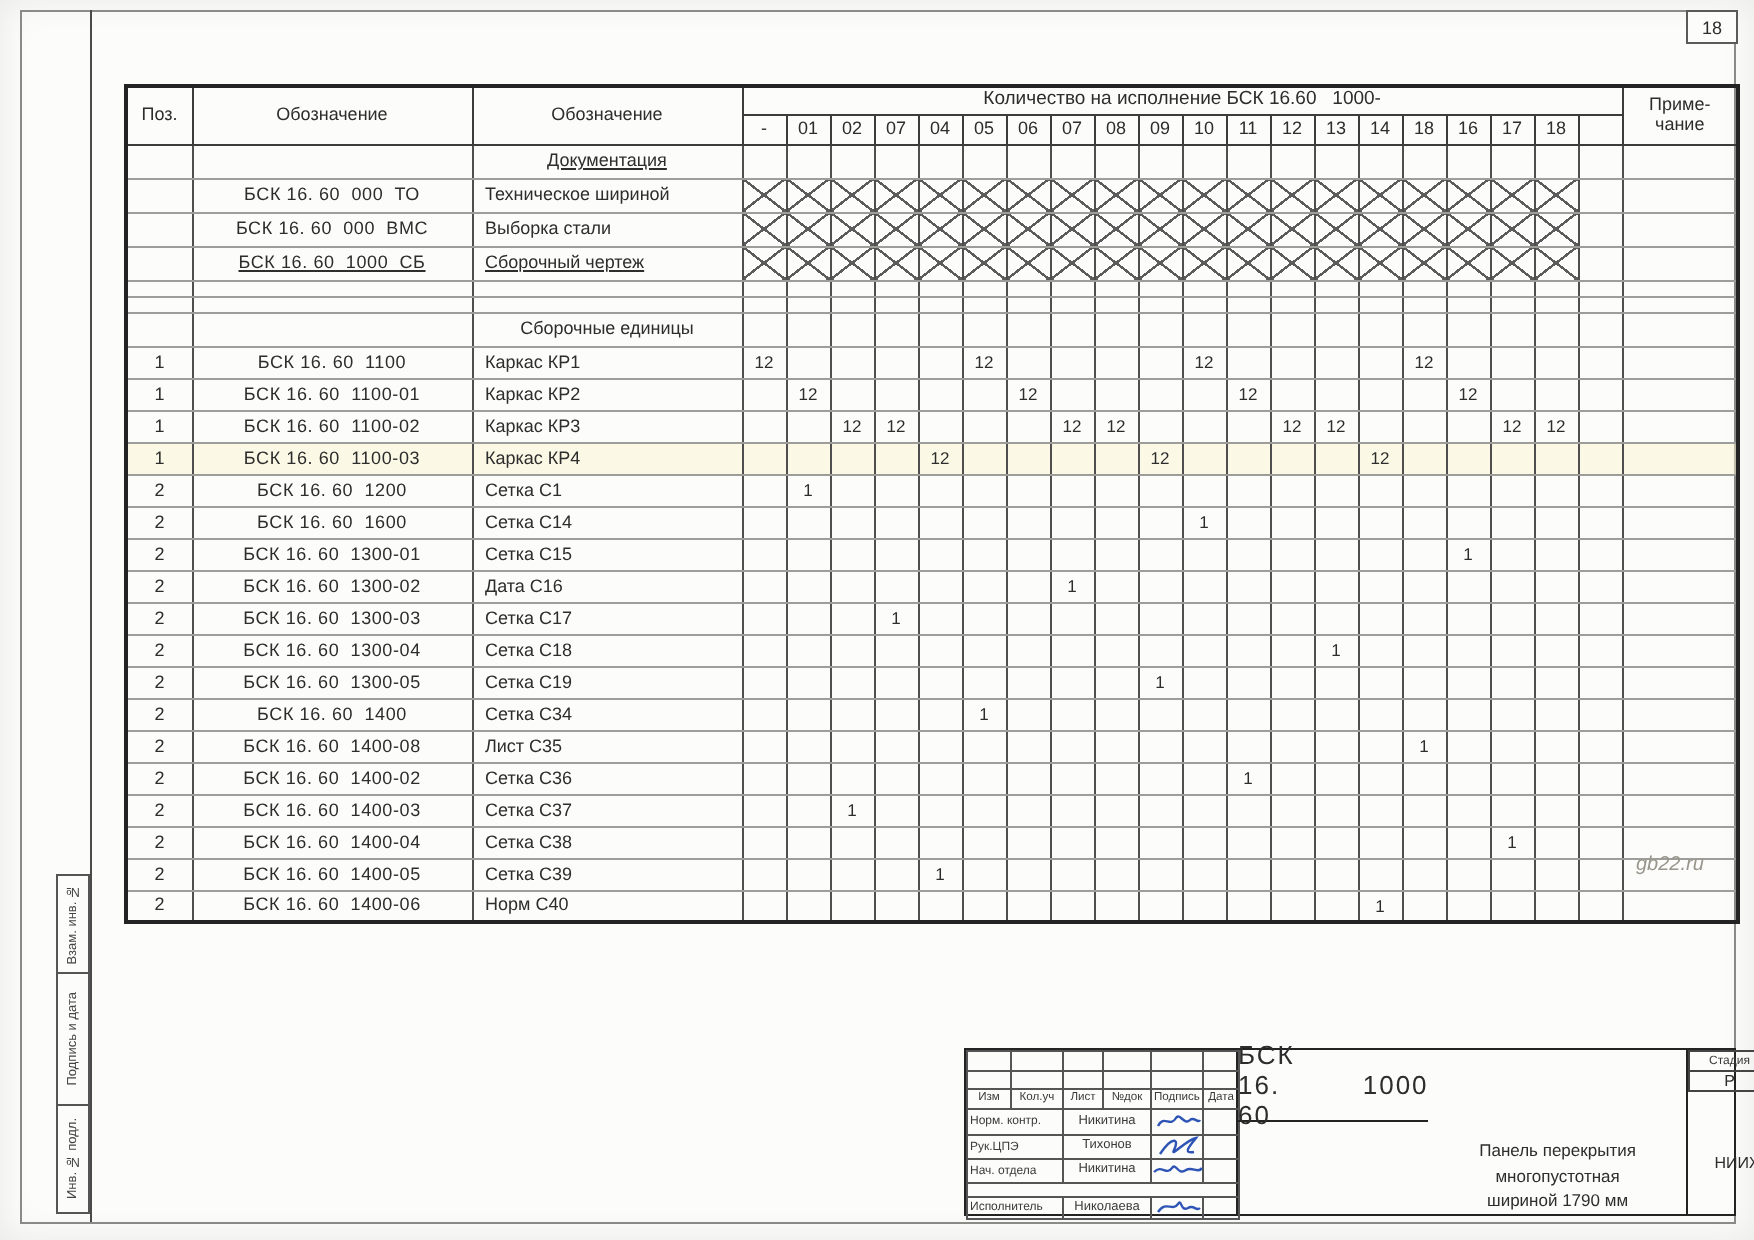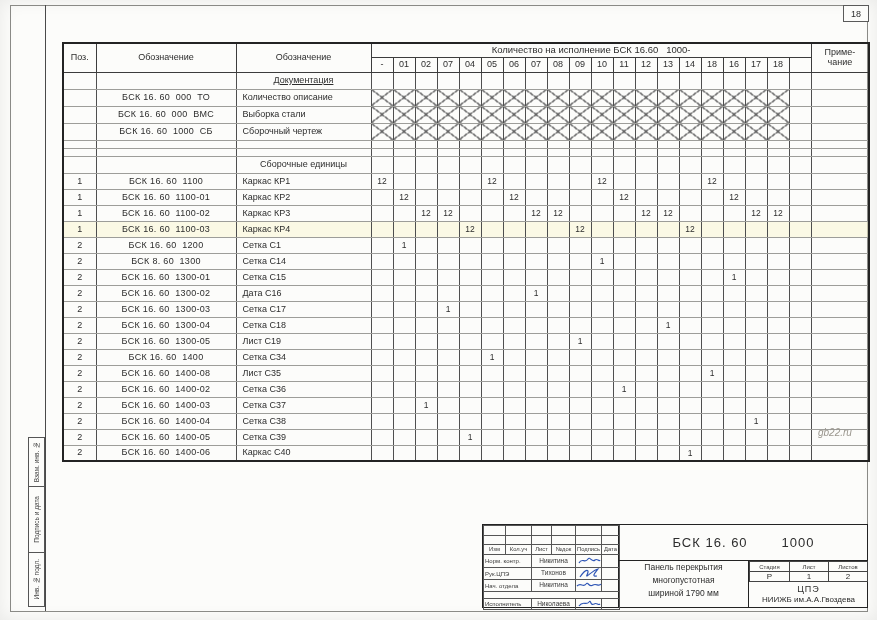--- a/index.html
+++ b/index.html
@@ -38,26 +38,26 @@
   
   .tblock{position:absolute;left:482px;top:524px;width:386px;height:84px;border:1.5px solid #232323;
           box-sizing:border-box;background:#fcfcfa;display:flex;}
   .tb-left{width:136px;border-right:1.5px solid #232323;box-sizing:border-box;}
   #sign-table{border-collapse:collapse;table-layout:fixed;width:136px;}
   #sign-table td{border:1px solid #555;padding:0;font-size:5.8px;line-height:1;overflow:hidden;
                  text-align:center;vertical-align:middle;color:#3a3a3a;}
   #sign-table td.rlabel{text-align:left;padding-left:1px;font-size:6px;white-space:nowrap;}
   #sign-table td.rname{font-size:6.5px;white-space:nowrap;}
   #sign-table td.sig{overflow:visible;}
-  .tb-right{width:250px;display:flex;flex-direction:column;box-sizing:border-box;}
+  .tb-right{width:250px;display:flex;flex-direction:row;box-sizing:border-box;}
   .tb-code{height:36px;border-bottom:1.5px solid #232323;box-sizing:border-box;display:flex;
            align-items:center;justify-content:center;gap:34px;font-size:13px;letter-spacing:1px;}
   .tb-bottom{flex:1;display:flex;}
   .tb-title{width:130px;border-right:1.5px solid #232323;box-sizing:border-box;display:flex;
-            flex-direction:column;align-items:center;justify-content:flex-start;font-size:8.5px;line-height:1.5;}
+            flex-direction:column;align-items:center;justify-content:flex-end;font-size:8.5px;line-height:1.5;}
   .tb-sub{flex:1;display:flex;flex-direction:column;}
   #stage-table{border-collapse:collapse;table-layout:fixed;width:118px;}
   #stage-table td{border:1px solid #444;padding:0;text-align:center;overflow:hidden;}
   #stage-table .sh{font-size:6px;height:9px;color:#3a3a3a;}
   #stage-table .sv{font-size:8px;height:9px;}
   .tb-org{flex:1;display:flex;flex-direction:column;align-items:center;justify-content:center;line-height:1.35;}
   .tb-org .org1{font-size:9px;letter-spacing:1px;}
   .tb-org .org2{font-size:8px;white-space:nowrap;}
   .watermark{position:absolute;left:818px;top:427px;font-size:10px;color:#9a968d;font-style:italic;}
   svg.signature{display:block;margin:-2px auto 0;}
@@ -154,21 +154,21 @@
           <td class="c-q"></td>
           <td class="c-q"></td>
           <td class="c-q"></td>
           <td class="c-q"></td>
           <td class="c-q"></td>
           <td class="c-note"></td>
         </tr>
         <tr style="height: 17px;">
           <td class="c-pos"></td>
           <td class="c-des">БСК 16. 60  000  ТО</td>
-          <td class="c-name">Количество описание</td>
+          <td class="c-name">Техническое шириной</td>
           <td class="c-q x-cell"></td>
           <td class="c-q x-cell"></td>
           <td class="c-q x-cell"></td>
           <td class="c-q x-cell"></td>
           <td class="c-q x-cell"></td>
           <td class="c-q x-cell"></td>
           <td class="c-q x-cell"></td>
           <td class="c-q x-cell"></td>
           <td class="c-q x-cell"></td>
           <td class="c-q x-cell"></td>
@@ -203,21 +203,21 @@
           <td class="c-q x-cell"></td>
           <td class="c-q x-cell"></td>
           <td class="c-q x-cell"></td>
           <td class="c-q x-cell"></td>
           <td class="c-q x-cell"></td>
           <td class="c-q x-cell"></td>
           <td class="c-q x-cell"></td>
           <td class="c-q"></td>
           <td class="c-note"></td>
         </tr>
-        <tr style="height: 17px;">
+        <tr style="height: 17px; text-decoration: underline;">
           <td class="c-pos"></td>
           <td class="c-des">БСК 16. 60  1000  СБ</td>
           <td class="c-name">Сборочный чертеж</td>
           <td class="c-q x-cell"></td>
           <td class="c-q x-cell"></td>
           <td class="c-q x-cell"></td>
           <td class="c-q x-cell"></td>
           <td class="c-q x-cell"></td>
           <td class="c-q x-cell"></td>
           <td class="c-q x-cell"></td>
@@ -439,21 +439,21 @@
           <td class="c-q"></td>
           <td class="c-q"></td>
           <td class="c-q"></td>
           <td class="c-q"></td>
           <td class="c-q"></td>
           <td class="c-q"></td>
           <td class="c-note"></td>
         </tr>
         <tr style="height: 16px;">
           <td class="c-pos">2</td>
-          <td class="c-des">БСК 8. 60  1300</td>
+          <td class="c-des">БСК 16. 60  1600</td>
           <td class="c-name">Сетка С14</td>
           <td class="c-q"></td>
           <td class="c-q"></td>
           <td class="c-q"></td>
           <td class="c-q"></td>
           <td class="c-q"></td>
           <td class="c-q"></td>
           <td class="c-q"></td>
           <td class="c-q"></td>
           <td class="c-q"></td>
@@ -570,21 +570,21 @@
           <td class="c-q"></td>
           <td class="c-q"></td>
           <td class="c-q"></td>
           <td class="c-q"></td>
           <td class="c-q"></td>
           <td class="c-note"></td>
         </tr>
         <tr style="height: 16px;">
           <td class="c-pos">2</td>
           <td class="c-des">БСК 16. 60  1300-05</td>
-          <td class="c-name">Лист С19</td>
+          <td class="c-name">Сетка С19</td>
           <td class="c-q"></td>
           <td class="c-q"></td>
           <td class="c-q"></td>
           <td class="c-q"></td>
           <td class="c-q"></td>
           <td class="c-q"></td>
           <td class="c-q"></td>
           <td class="c-q"></td>
           <td class="c-q"></td>
           <td class="c-q">1</td>
@@ -752,21 +752,21 @@
           <td class="c-q"></td>
           <td class="c-q"></td>
           <td class="c-q"></td>
           <td class="c-q"></td>
           <td class="c-q"></td>
           <td class="c-note"></td>
         </tr>
         <tr style="height: 16px;">
           <td class="c-pos">2</td>
           <td class="c-des">БСК 16. 60  1400-06</td>
-          <td class="c-name">Каркас С40</td>
+          <td class="c-name">Норм С40</td>
           <td class="c-q"></td>
           <td class="c-q"></td>
           <td class="c-q"></td>
           <td class="c-q"></td>
           <td class="c-q"></td>
           <td class="c-q"></td>
           <td class="c-q"></td>
           <td class="c-q"></td>
           <td class="c-q"></td>
           <td class="c-q"></td>

